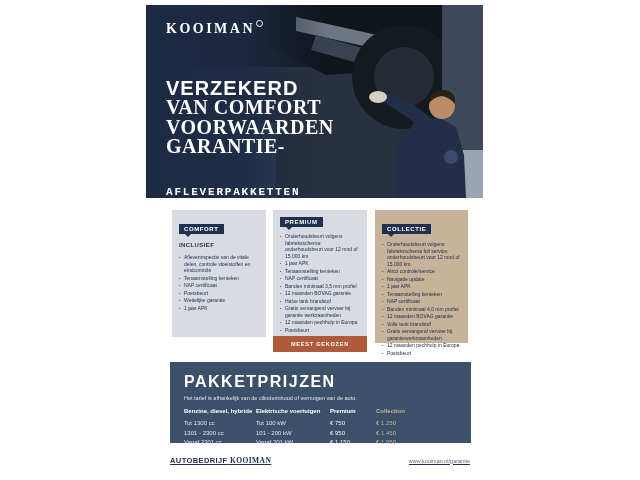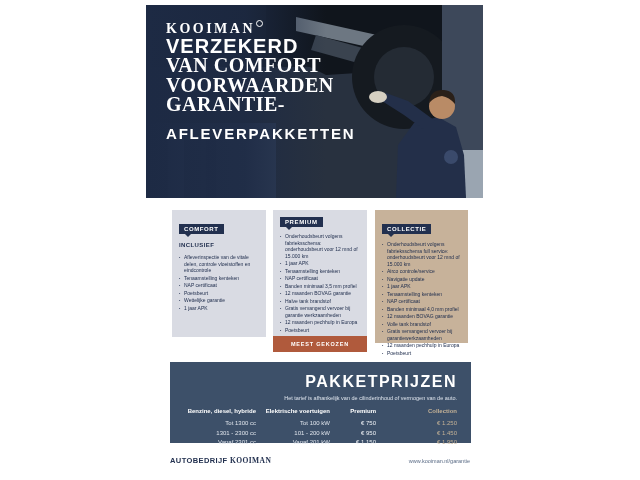--- a/index.html
+++ b/index.html
@@ -6,51 +6,51 @@
   body{
     width:640px;height:480px;background:#ffffff;position:relative;
     font-family:"Liberation Sans",sans-serif;color:#22304f;overflow:hidden;
   }
   
   .hero{position:absolute;left:146px;top:5px;width:337px;height:193px;background:#1d2a44;overflow:hidden;}
   .hero svg{position:absolute;left:0;top:0;}
   .hero-content{position:absolute;left:20px;top:15px;z-index:2;color:#fff;}
   .brand{font-family:"Liberation Serif",serif;font-weight:bold;font-size:14px;letter-spacing:2.5px;}
   .brand .mark{display:inline-block;width:5px;height:5px;border:1px solid #fff;border-radius:50%;vertical-align:super;font-size:4px;margin-left:1px;}
-  .headline{line-height:0.98;}
+  .headline{margin-top:42px;line-height:0.98;}
   .hl-sans{font-size:20px;font-weight:bold;letter-spacing:1px;}
   .hl-serif{font-family:"Liberation Serif",serif;font-size:20px;font-weight:bold;letter-spacing:0.5px;}
-  .subheadline{margin-top:10px;font-size:15px;font-weight:bold;letter-spacing:1.8px;}
+  .subheadline{margin-top:29px;font-size:11px;font-weight:bold;letter-spacing:1.8px;font-family:Liberation Mono, monospace;}
   
   .cards{position:absolute;left:172px;top:210px;width:296px;height:140px;}
   .card{position:absolute;top:0;box-sizing:border-box;padding:7px 7px 6px 7px;background:#d9dbe3;color:#22304f;}
   .card.c1{left:0;width:94px;height:127px;}
   .card.c2{left:101px;width:94px;height:139px;display:flex;flex-direction:column;padding-bottom:0;}
   .card.c3{left:203px;width:93px;height:133px;background:#c7b29a;}
   .tag{position:relative;display:inline-block;background:#22304f;color:#fff;font-size:6px;font-weight:bold;letter-spacing:0.6px;padding:2px 5px 2px 5px;}
   .tag::after{content:"";position:absolute;left:6px;bottom:-3px;border-left:3px solid transparent;border-right:3px solid transparent;border-top:3px solid #22304f;}
   .card-heading{font-size:6px;font-weight:bold;letter-spacing:0.4px;margin-top:7px;}
   ul.features{list-style:none;margin:6px 0 0 0;padding:0;font-size:5px;line-height:1.3;}
   ul.features li{padding-left:5px;position:relative;margin-bottom:1px;}
   ul.features li::before{content:"\00B7";position:absolute;left:0;top:0;font-weight:bold;}
   .choose-btn{margin-top:auto;margin-left:-7px;margin-right:-7px;border:0;display:block;background:#b05a3c;color:#fff;
     font-family:"Liberation Sans",sans-serif;font-size:5.5px;font-weight:bold;letter-spacing:0.8px;
     text-align:center;padding:5px 0;cursor:pointer;position:relative;top:2px;}
   
-  .pricing{position:absolute;left:170px;top:362px;width:301px;height:81px;background:#3d5069;box-sizing:border-box;padding:11px 14px;color:#fff;text-align:right;}
+  .pricing{position:absolute;left:170px;top:362px;width:301px;height:81px;background:#3d5069;box-sizing:border-box;padding:11px 14px;color:#fff;}
   .pricing-title{font-size:16px;font-weight:bold;letter-spacing:1.5px;}
   .pricing-sub{font-size:5.5px;color:#dfe5ee;margin-top:4px;}
   .ptable{display:grid;grid-template-columns:72px 74px 46px auto;margin-top:6px;font-size:6px;line-height:1.55;}
   .ptable .head{font-weight:bold;color:#ffffff;padding-bottom:3px;}
   .ptable .head.col-collection{color:#c2b096;}
   .ptable .cell{color:#dfe4ec;}
   .ptable .cell.col-premium{color:#eef1f5;}
   .ptable .cell.col-collection{color:#c2b096;}
   
-  .footer{position:absolute;left:170px;right:170px;top:456px;display:flex;justify-content:space-between;align-items:center;}
+  .footer{position:absolute;left:170px;right:170px;top:456px;display:flex;justify-content:space-between;align-items:center;text-decoration:underline;}
   .company{font-size:7.5px;color:#22304f;letter-spacing:0.4px;}
   .company .bold{font-weight:bold;}
   .company .serif{font-family:"Liberation Serif",serif;font-weight:bold;}
   .website{font-size:5.5px;color:#5a6b85;text-decoration:none;}
 </style>
 </head>
 <body>
 
 <div class="hero">
   <svg width="337" height="193" viewBox="0 0 337 193" aria-hidden="true">

